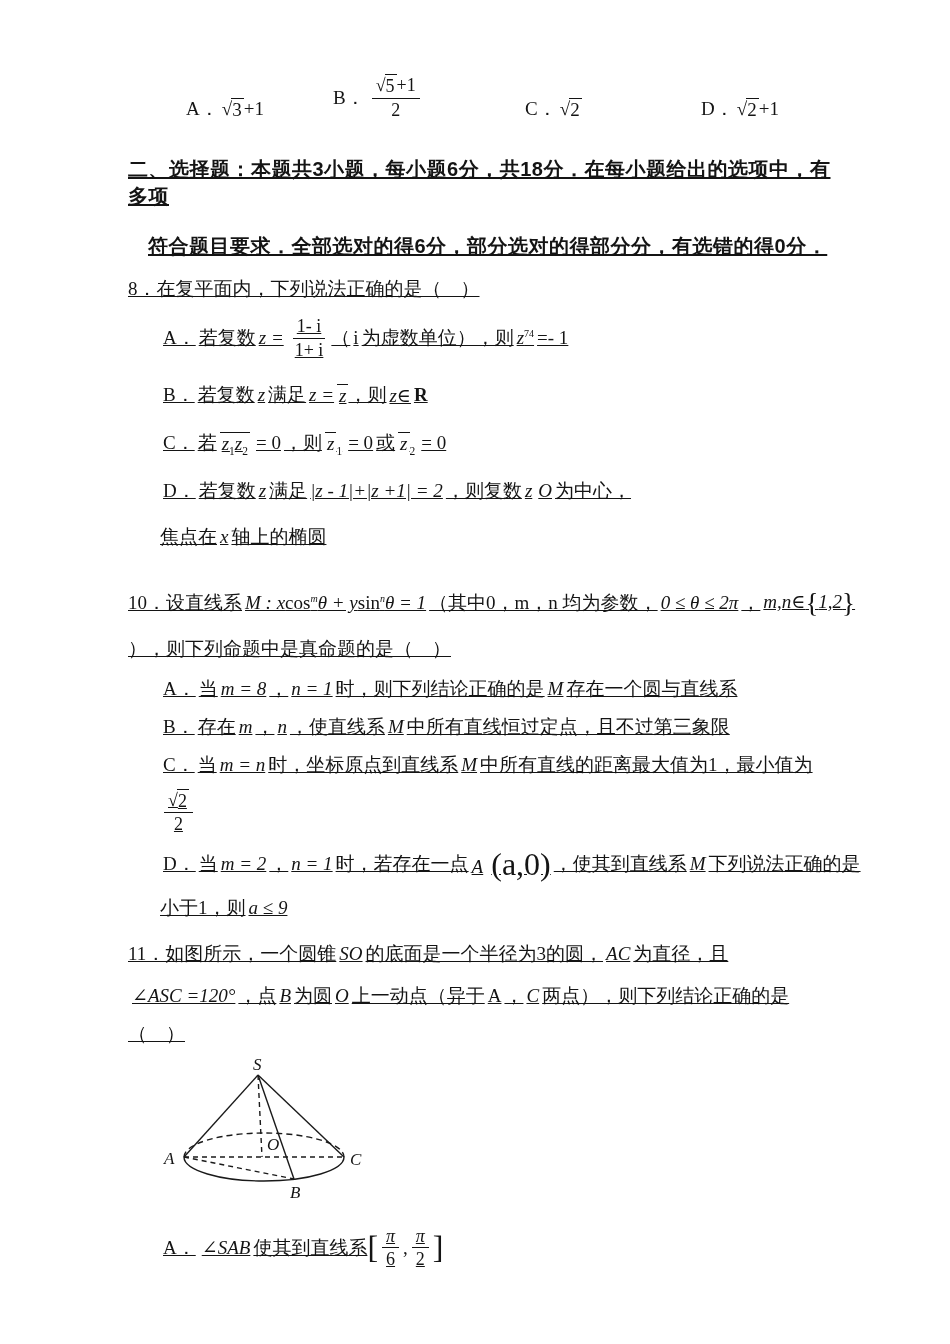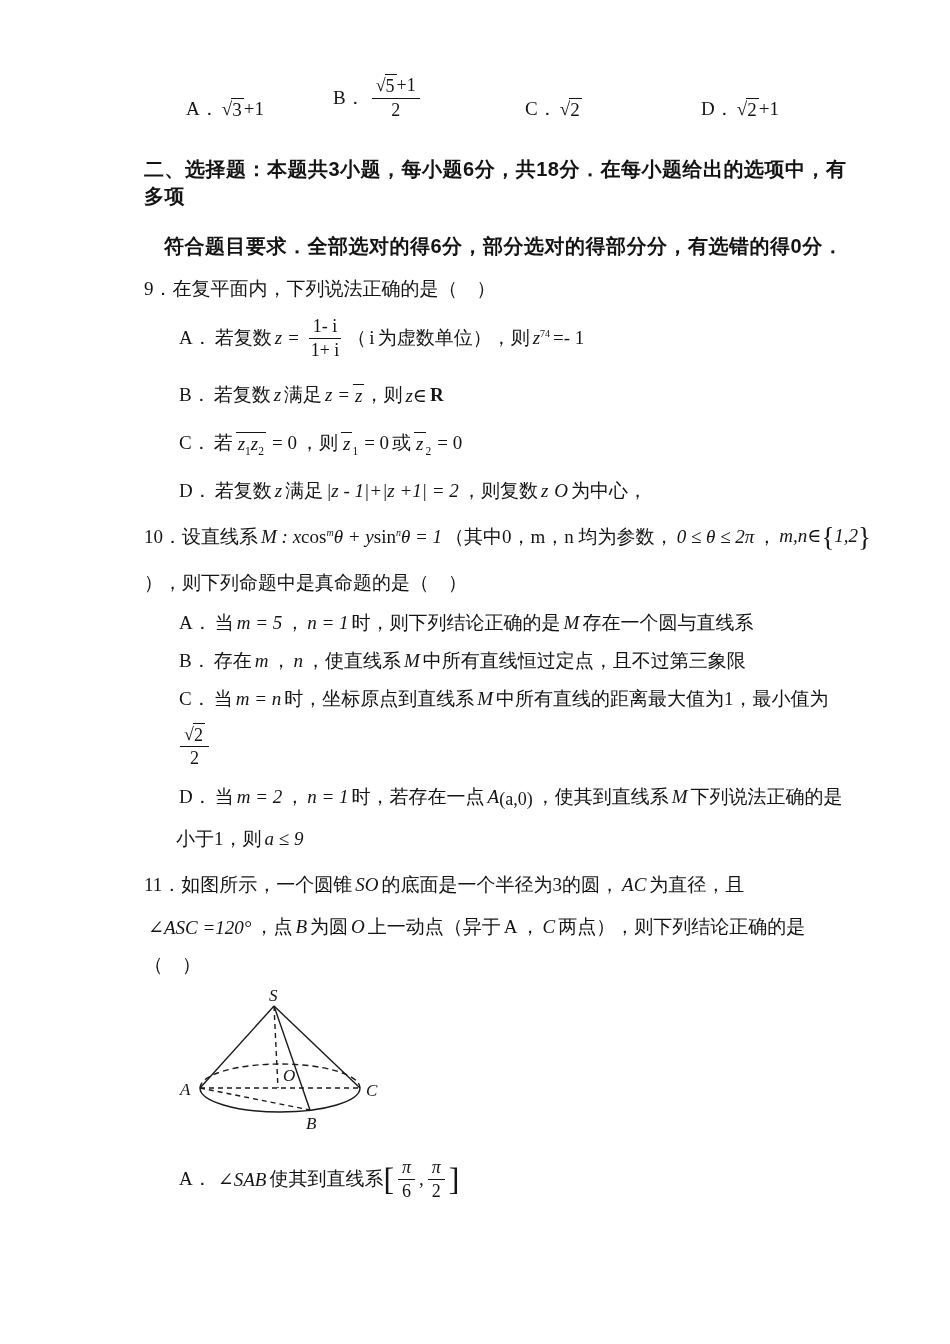--- a/index.html
+++ b/index.html
@@ -21,39 +21,39 @@
   .frac .den { padding:0 4px; }
   
   .sqrt { display:inline-flex; align-items:flex-start; white-space:nowrap; }
   .sqrt .rs { font-style:normal; }
   .sqrt .rd { border-top:1.3px solid #141414; padding:0 2px 0 1px; margin-left:-1px; }
   
   .ol { display:inline-block; border-top:1.2px solid #141414; padding:1px 2px 0 2px; line-height:1.05; }
   
   .bigb { font-size:32px; font-weight:400; font-style:normal; vertical-align:middle; line-height:0.9; }
   .brace { font-size:27px; font-style:normal; vertical-align:middle; line-height:0.9; }
-  .bigp { font-size:18px; font-style:normal; vertical-align:-2px; line-height:0.9; }
+  .bigp { font-size:32px; font-style:normal; vertical-align:-2px; line-height:0.9;margin-left:8px; }
   
   .line { display:flex; align-items:center; flex-wrap:nowrap; }
   .opts { padding-left:32px; }
   
   #row8 { position:absolute; top:74px; left:0; width:950px; height:66px; }
   .o8 { position:absolute; display:inline-flex; align-items:center; }
   #o8a { left:183px; top:22px; }
   #o8b { left:330px; top:0px; }
   #o8c { left:522px; top:22px; }
   #o8d { left:698px; top:22px; }
   
-  #content { position:absolute; top:156px; left:144px; width:716px; }
+  #content { position:absolute; top:156px; left:128px; width:716px;text-decoration:underline; }
   .h { font-family:"Liberation Sans","DejaVu Sans",sans-serif; font-weight:bold;
        font-size:20px; line-height:27px; letter-spacing:0.5px; }
   .h2 { margin:23px 0 0 20px; }
   .m16 { margin-top:16px; } .m14 { margin-top:14px; } .m12 { margin-top:12px; }
   .m18 { margin-top:18px; } .m20 { margin-top:20px; } .m22 { margin-top:22px; }
-  .m24 { margin-top:20px; } .m10 { margin-top:10px; } .m8 { margin-top:8px; }
+  .m24 { margin-top:40px; } .m10 { margin-top:10px; } .m8 { margin-top:8px; }
   .tall { min-height:52px; }
   .fig { margin:10px 0 0 18px; }
   svg text { font-family:"Liberation Serif","DejaVu Serif",serif; font-style:italic; font-size:17px; fill:#141414; }
 </style>
 </head>
 <body>
 
 <div id="row8">
   <span class="o8" id="o8a">
     <span class="tk">A．</span>
@@ -91,21 +91,21 @@
       </span>
     <span>+1</span>
   </span>
 </div>
 
 <div id="content">
 
   <div class="h">二、选择题：本题共3小题，每小题6分，共18分．在每小题给出的选项中，有多项</div>
   <div class="h h2">符合题目要求．全部选对的得6分，部分选对的得部分分，有选错的得0分．</div>
 
-  <div class="m16 cn">9．在复平面内，下列说法正确的是（　）</div>
+  <div class="m16 cn">8．在复平面内，下列说法正确的是（　）</div>
 
   <div class="opts">
     <div class="line m10 tall">
       <span class="tk">A．</span>
       <span class="cn">若复数</span>
       <span class="tk mi">z =</span>
       <span class="frac">
         <span class="num">1- i</span>
         <span class="den">1+ i</span>
       </span>
@@ -145,37 +145,42 @@
       <span class="tk">D．</span>
       <span class="cn">若复数</span>
       <span class="tk mi">z</span>
       <span class="cn">满足</span>
       <span class="tk mi">|z - 1|+|z +1| = 2</span>
       <span class="cn">，则复数</span>
       <span class="tk mi">z</span>
       <span class="tk mi">O</span>
       <span class="cn">为中心，</span>
     </div>
+    <div class="line m20">
+      <span class="cn">焦点在</span>
+      <span class="tk mi">x</span>
+      <span class="cn">轴上的椭圆</span>
+    </div>
   </div>
 
   <div class="line m24">
     <span class="cn">10．设直线系</span>
     <span class="tk mi"><span>M : x</span><span class="mr">cos</span><sup>m</sup><span>θ + y</span><span class="mr">sin</span><sup>n</sup><span>θ = 1</span></span>
     <span class="cn">（其中0，m，n 均为参数，</span>
     <span class="tk mi">0 ≤ θ ≤ 2π</span>
     <span class="cn">，</span>
     <span class="tk mi"><span>m,n∈</span><span class="brace">{</span><span>1,2</span><span class="brace">}</span></span>
   </div>
   <div class="m20 cn">），则下列命题中是真命题的是（　）</div>
 
   <div class="opts">
     <div class="line m14">
       <span class="tk">A．</span>
       <span class="cn">当</span>
-      <span class="tk mi">m = 5</span>
+      <span class="tk mi">m = 8</span>
       <span class="cn">，</span>
       <span class="tk mi">n = 1</span>
       <span class="cn">时，则下列结论正确的是</span>
       <span class="tk mi">M</span>
       <span class="cn">存在一个圆与直线系</span>
     </div>
     <div class="line m12">
       <span class="tk">B．</span>
       <span class="cn">存在</span>
       <span class="tk mi">m</span>

